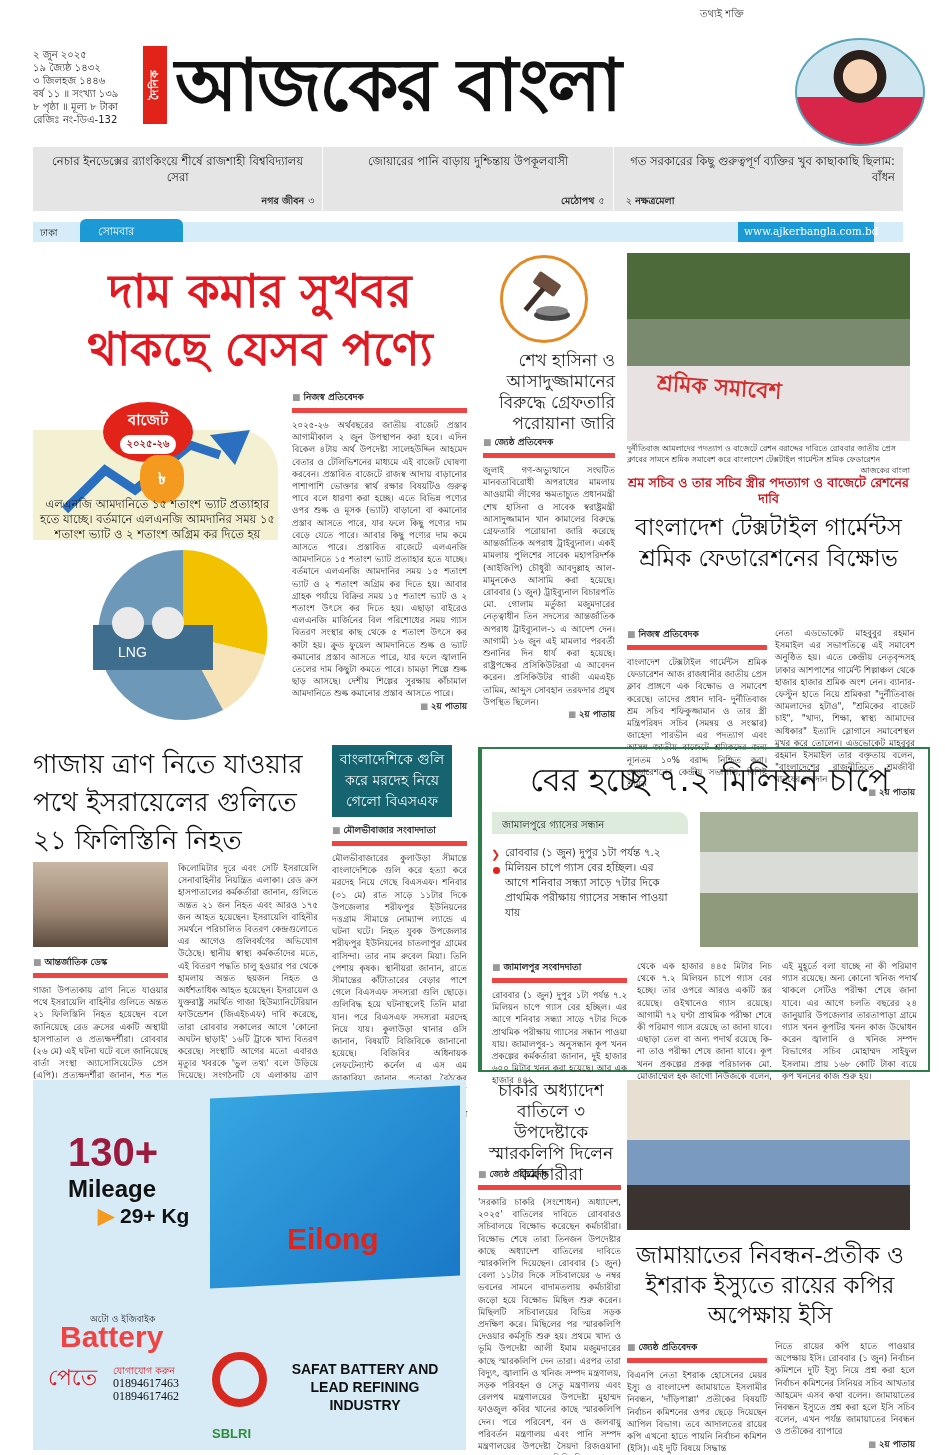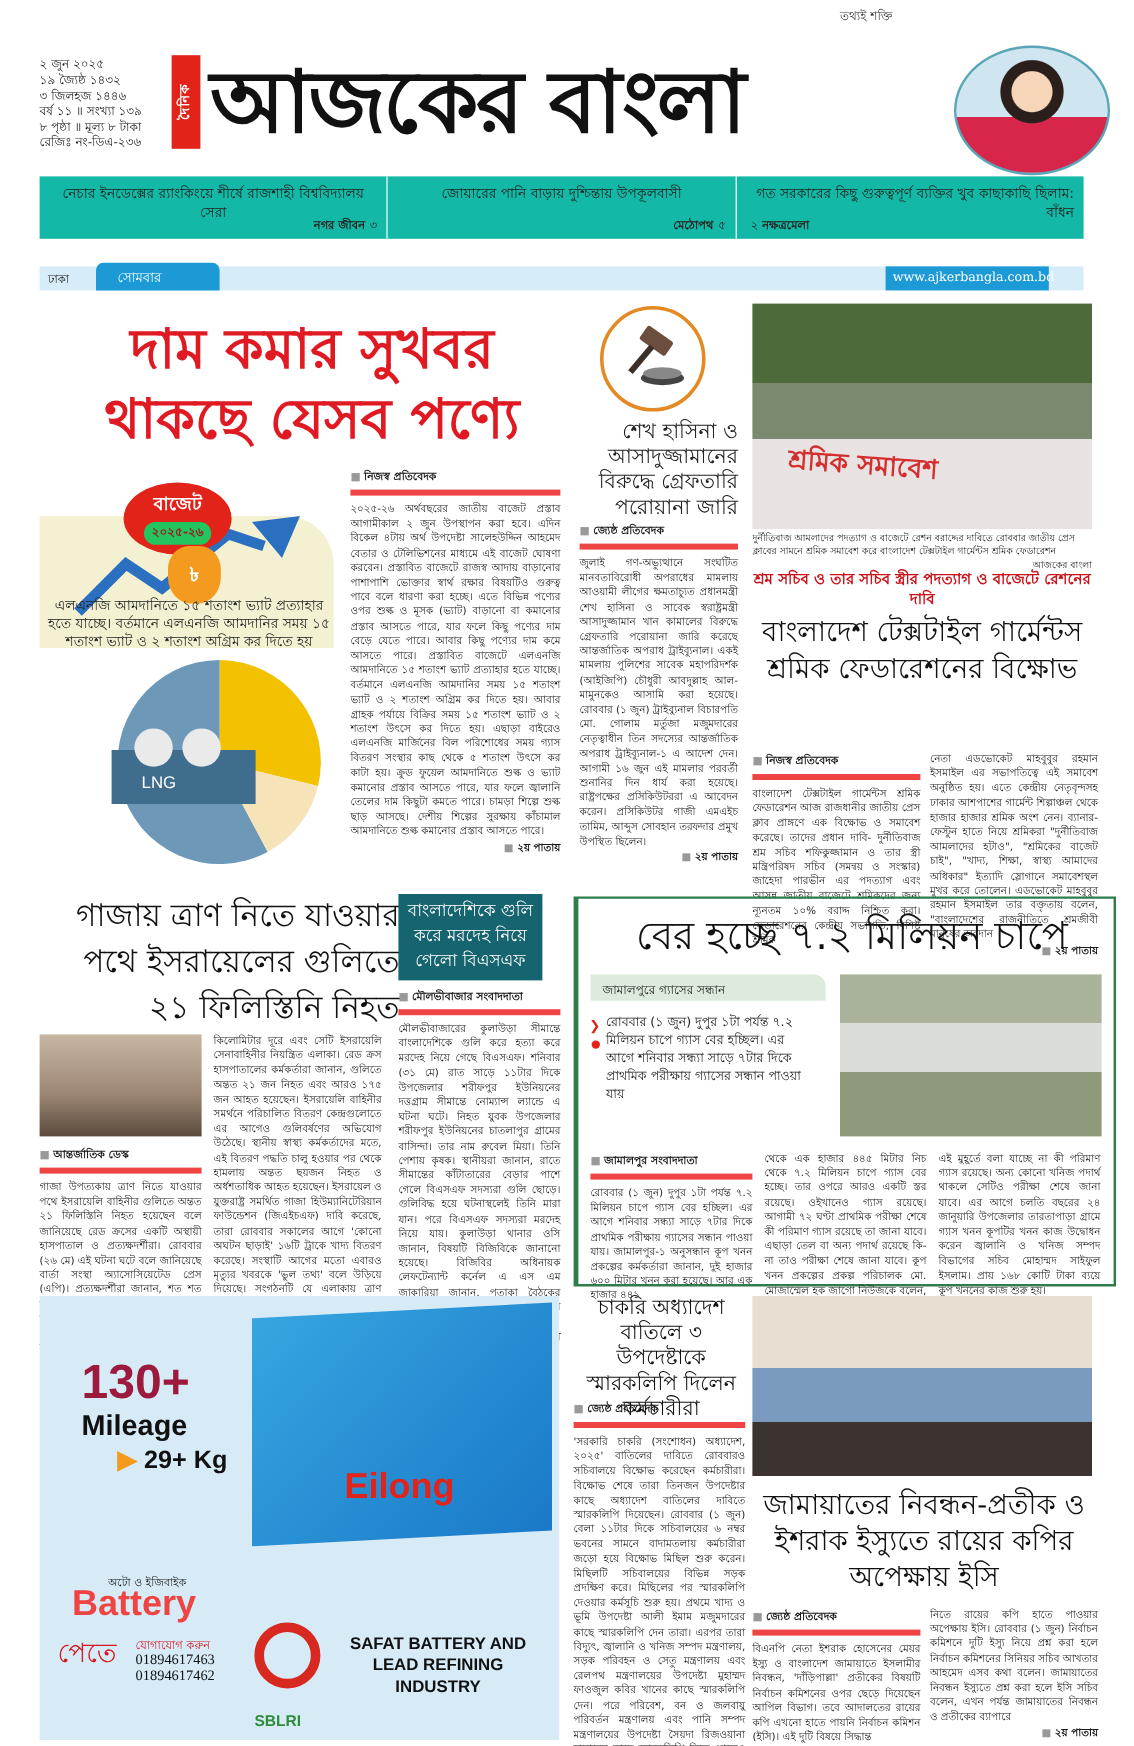--- a/index.html
+++ b/index.html
@@ -5,55 +5,55 @@
   * { box-sizing: border-box; margin: 0; padding: 0; }
   html, body { width: 945px; height: 1455px; background: #fff; overflow: hidden; }
   body { position: relative; font-family: "DejaVu Sans", sans-serif; color: #1a1a1a; }
   .abs { position: absolute; }
   .meta-block { left: 33px; top: 48px; font-size: 10px; line-height: 13px; color: #222; }
   .meta-block div { white-space: nowrap; }
   .daily-tag { left: 143px; top: 46px; width: 24px; height: 78px; background: #e2231a; color: #fff; font-size: 11px; font-weight: bold; writing-mode: vertical-rl; transform: rotate(180deg); display: flex; align-items: center; justify-content: center; letter-spacing: 1px; }
   .masthead { left: 175px; top: 40px; width: 600px; height: 90px; font-size: 72px; font-weight: 900; line-height: 90px; letter-spacing: -2px; color: #111; white-space: nowrap; }
   .tagline { left: 700px; top: 6px; font-size: 10px; color: #333; }
   .portrait { left: 795px; top: 38px; width: 130px; height: 108px; border-radius: 50%; border: 2px solid #5aa6b8; background: radial-gradient(circle at 50% 35%, #f6d5b8 0 18%, #2a1f1a 19% 28%, transparent 29%), linear-gradient(180deg, #cfe6f0 0 55%, #d8264a 55% 100%); overflow: hidden; }
-  .teaser-bar { left: 33px; top: 147px; width: 870px; height: 52px; background: #14b8a6; display: flex; }
+  .teaser-bar { left: 33px; top: 147px; width: 870px; height: 64px; background: #e5e5e5; display: flex; }
   .teaser { flex: 1; border-right: 1px solid #fff; position: relative; padding: 6px 8px 0 8px; text-align: center; font-size: 11.5px; line-height: 16px; color: #222; }
   .teaser:last-child { border-right: none; text-align: right; }
   .teaser .sec { position: absolute; bottom: 2px; right: 8px; font-size: 9.5px; font-weight: bold; }
   .teaser .pg { font-weight: normal; margin-left: 4px; }
   .teaser:last-child .sec { left: 8px; right: auto; }
   .date-bar { left: 33px; top: 222px; width: 870px; height: 20px; background: #d6ecf8; }
   .dhaka { left: 40px; top: 226px; font-size: 9.5px; }
   .day-tab { left: 80px; top: 219px; width: 103px; height: 23px; background: #1b9ad6; color: #fff; font-size: 11px; border-radius: 6px 6px 0 0; padding: 4px 0 0 18px; }
   .site-url { left: 738px; top: 222px; width: 136px; height: 20px; background: #1b9ad6; color: #fff; font-family: "DejaVu Serif", serif; font-size: 10.5px; padding: 3px 0 0 6px; }
   .lead-hl { left: 40px; top: 262px; width: 440px; text-align: center; font-size: 46px; line-height: 58px; font-weight: bold; color: #e01a22; }
   .budget-bg { left: 33px; top: 430px; width: 245px; height: 110px; background: #f4f1d2; border-radius: 0 40px 0 0; }
   .budget-badge { left: 103px; top: 402px; width: 90px; height: 60px; background: #e2231a; border-radius: 50%; color: #fff; text-align: center; font-size: 15px; font-weight: bold; padding-top: 6px; }
-  .budget-year { display: inline-block; margin-top: 2px; background: #22c55e; color: #a01a20; border-radius: 10px; font-size: 10px; padding: 1px 6px; }
+  .budget-year { display: inline-block; margin-top: 2px; background: #ffffff; color: #a01a20; border-radius: 10px; font-size: 10px; padding: 1px 6px; }
   .budget-bag { left: 140px; top: 455px; width: 44px; height: 48px; background: #f39a1f; border-radius: 40% 40% 45% 45%; color: #fff; text-align: center; font-size: 16px; line-height: 48px; font-weight: bold; }
   .budget-arrow { left: 60px; top: 425px; width: 190px; height: 90px; }
   .budget-caption { left: 40px; top: 497px; width: 235px; text-align: center; font-size: 11.5px; line-height: 15px; color: #222; }
   .lng-img { left: 33px; top: 545px; width: 245px; height: 180px; }
   .byline { font-size: 9px; font-weight: bold; border-bottom: 5px solid #ef4444; padding-bottom: 3px; margin-bottom: 6px; }
   .byline::before { content: "■ "; color: #999; font-weight: normal; }
   .body-text { font-size: 8.6px; line-height: 12.2px; text-align: justify; color: #222; }
   .cont { font-size: 8.6px; font-weight: bold; text-align: right; }
   .cont::before { content: "■ "; color: #999; }
   .col-lead { left: 292px; top: 390px; width: 175px; }
   .gavel { left: 500px; top: 255px; width: 88px; height: 88px; border: 3px solid #e38a24; border-radius: 50%; display: flex; align-items: center; justify-content: center; }
   .hasina-hl { left: 483px; top: 350px; width: 132px; text-align: right; font-size: 17px; line-height: 21px; color: #222; }
   .col-hasina { left: 483px; top: 435px; width: 132px; }
   .protest-img { left: 627px; top: 253px; width: 283px; height: 188px; background: linear-gradient(180deg, #4d6b3a 0 35%, #7a8a6e 35% 60%, #e9e2e2 60% 100%); overflow: hidden; }
   .protest-caption { left: 627px; top: 443px; width: 283px; font-size: 7.8px; line-height: 11px; color: #222; }
   .protest-caption .credit { float: right; }
   .labor-kicker { left: 627px; top: 475px; width: 283px; text-align: center; font-size: 12.5px; line-height: 16px; color: #c9141c; font-weight: bold; }
   .labor-hl { left: 627px; top: 512px; width: 283px; text-align: center; font-size: 23px; line-height: 31px; color: #111; }
   .labor-col1 { left: 627px; top: 627px; width: 140px; }
   .labor-col2 { left: 775px; top: 627px; width: 140px; }
-  .gaza-hl { left: 33px; top: 745px; width: 300px; text-align: right; font-size: 26px; line-height: 38px; color: #111; }
+  .gaza-hl { left: 33px; top: 745px; width: 300px; text-align: left; font-size: 26px; line-height: 38px; color: #111; }
   .bsf-box { left: 332px; top: 745px; width: 120px; height: 72px; background: #16646f; color: #fff; text-align: center; font-size: 14px; line-height: 21px; padding-top: 4px; }
   .bsf-col { left: 332px; top: 823px; width: 135px; }
   .gaza-img { left: 33px; top: 862px; width: 135px; height: 85px; background: linear-gradient(180deg, #c8b7a4 0%, #9b8572 60%, #5b4a3c 100%); }
   .gaza-col1 { left: 33px; top: 955px; width: 135px; }
   .gaza-col2 { left: 178px; top: 862px; width: 140px; }
   .gas-box { left: 478px; top: 747px; width: 452px; height: 325px; border: 2px solid #2e7d4a; border-left-width: 4px; }
   .gas-hl { left: 500px; top: 757px; width: 420px; text-align: center; font-size: 32px; line-height: 46px; color: #111; }
   .gas-sub { left: 492px; top: 812px; width: 196px; height: 22px; background: #dcebdc; border-radius: 0 10px 0 0; font-size: 10px; padding: 5px 10px; }
   .gas-bullet { left: 505px; top: 845px; width: 175px; font-size: 10.5px; line-height: 15px; color: #222; }
   .gas-img { left: 700px; top: 812px; width: 218px; height: 135px; background: linear-gradient(180deg, #a9b29a 0 30%, #d9dcd7 30% 60%, #8f9a7a 60% 100%); }
@@ -84,21 +84,21 @@
 </style>
 </head>
 <body>
 
 <div class="abs meta-block">
   <div>২ জুন ২০২৫</div>
   <div>১৯ জ্যৈষ্ঠ ১৪৩২</div>
   <div>৩ জিলহজ ১৪৪৬</div>
   <div>বর্ষ ১১ ॥ সংখ্যা ১৩৯</div>
   <div>৮ পৃষ্ঠা ॥ মূল্য ৮ টাকা</div>
-  <div>রেজিঃ নং-ডিএ-২৩৬</div>
+  <div>রেজিঃ নং-ডিএ-132</div>
 </div>
 <div class="abs daily-tag">দৈনিক</div>
 <div class="abs masthead">আজকের বাংলা</div>
 <div class="abs tagline">তথ্যই শক্তি</div>
 <div class="abs portrait"></div>
 
 <div class="abs teaser-bar">
   <div class="teaser">
     <div>নেচার ইনডেক্সের র‍্যাংকিংয়ে শীর্ষে রাজশাহী বিশ্ববিদ্যালয় সেরা</div>
     <div class="sec"><span>নগর জীবন</span><span class="pg">৩</span></div>

